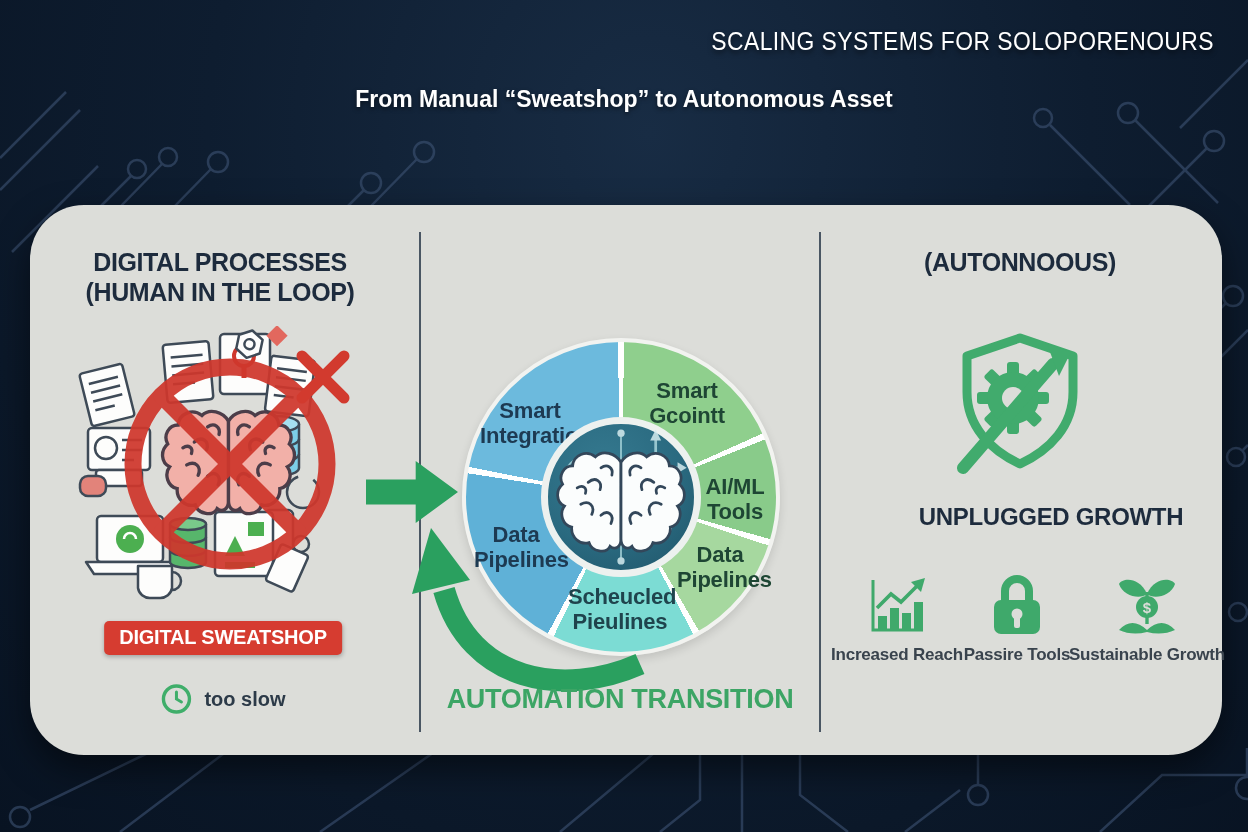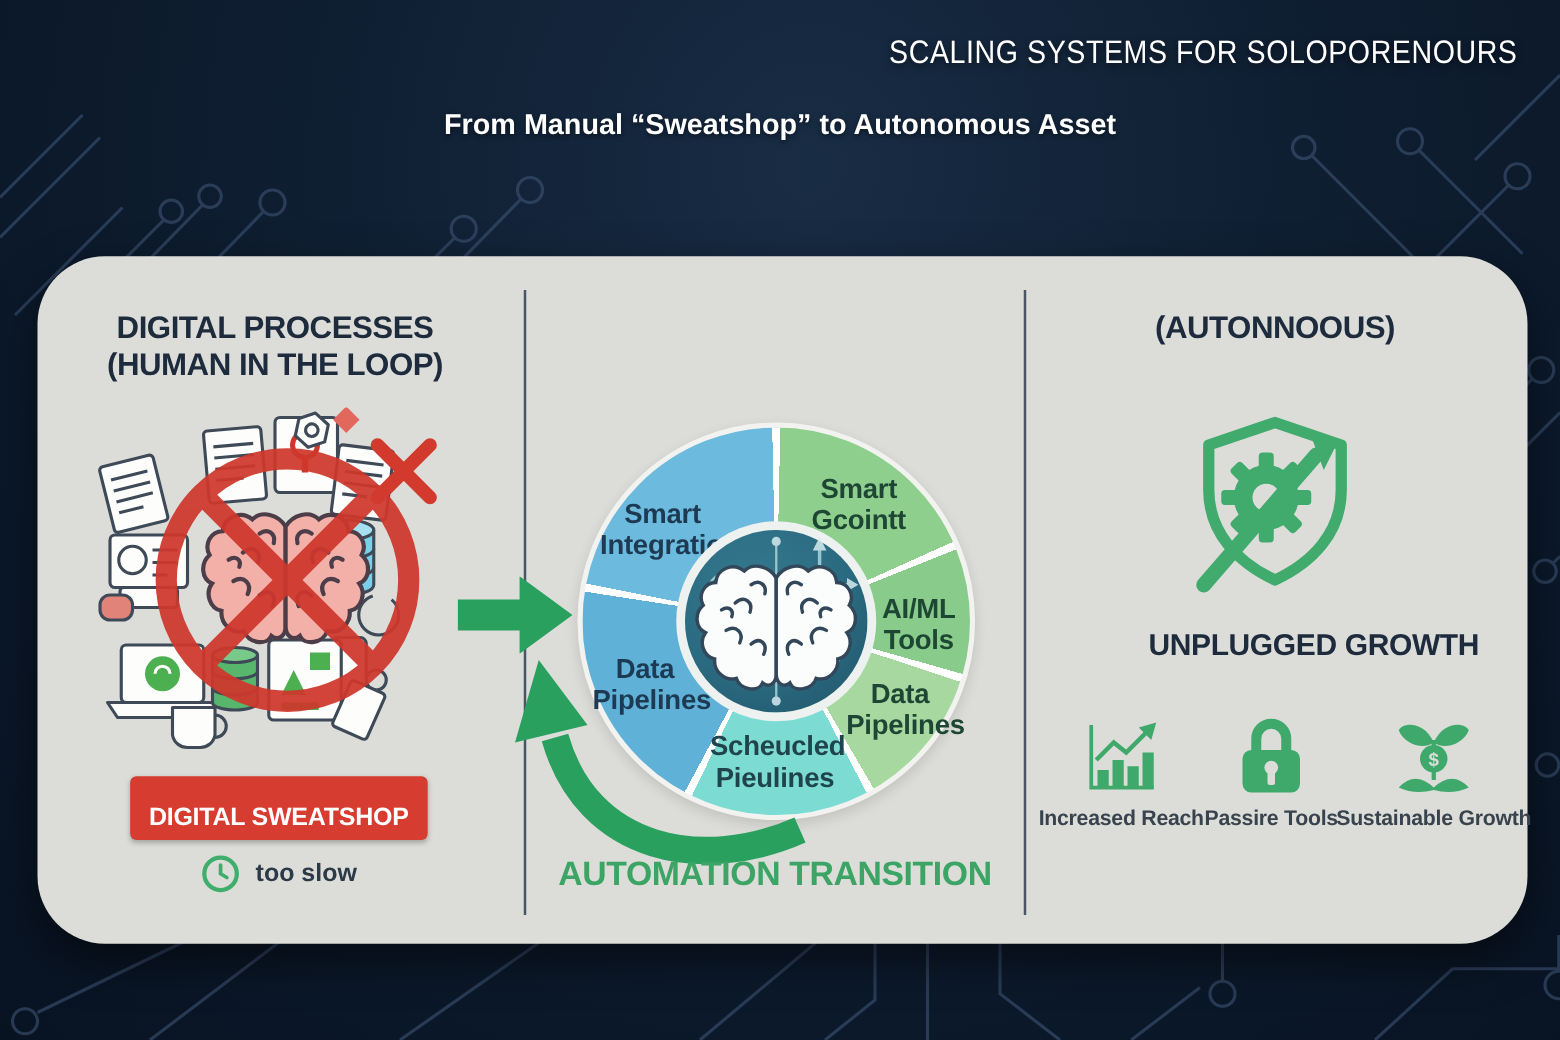--- a/index.html
+++ b/index.html
@@ -16,21 +16,21 @@
     font-size:23px;font-weight:700;text-shadow:0 2px 4px rgba(0,0,0,.5);}
   .panel{position:absolute;left:30px;top:205px;width:1192px;height:550px;background:#dcddd9;
     border-radius:54px;box-shadow:0 14px 34px rgba(0,0,0,.5);}
   .divider{position:absolute;top:232px;height:500px;width:2px;background:#4a5663;}
   .col-heading{position:absolute;text-align:center;color:#1d2b3d;font-weight:800;
     font-size:25px;line-height:1.2;letter-spacing:-.4px;}
   
   .cluster{position:absolute;left:72px;top:326px;}
   .badge{position:absolute;left:223px;top:621px;transform:translateX(-50%);
     background:#d63c30;color:#ffffff;font-weight:800;font-size:20px;letter-spacing:-.2px;
-    padding:22px 15px 6px;border-radius:5px;white-space:nowrap;box-shadow:0 2px 4px rgba(0,0,0,.25);}
+    padding:5px 15px 6px;border-radius:5px;white-space:nowrap;box-shadow:0 2px 4px rgba(0,0,0,.25);}
   .status-row{position:absolute;left:223px;top:683px;transform:translateX(-50%);
     display:flex;align-items:center;gap:12px;}
   .status-label{color:#2c3a48;font-size:20px;font-weight:700;}
   
   .wheel-wrap{position:absolute;left:462px;top:338px;width:318px;height:318px;}
   .wheel{position:absolute;left:0;top:0;width:318px;height:318px;border-radius:50%;
     border:4px solid #f2f3f0;box-sizing:border-box;box-shadow:0 4px 10px rgba(0,0,0,.12);}
   .hub{position:absolute;left:50%;top:50%;width:160px;height:160px;transform:translate(-50%,-50%);
     border-radius:50%;border:7px solid #edf1ef;box-sizing:border-box;
     background:radial-gradient(circle at 38% 30%, #35798f 0%, #2a6a80 55%, #1f5468 100%);

